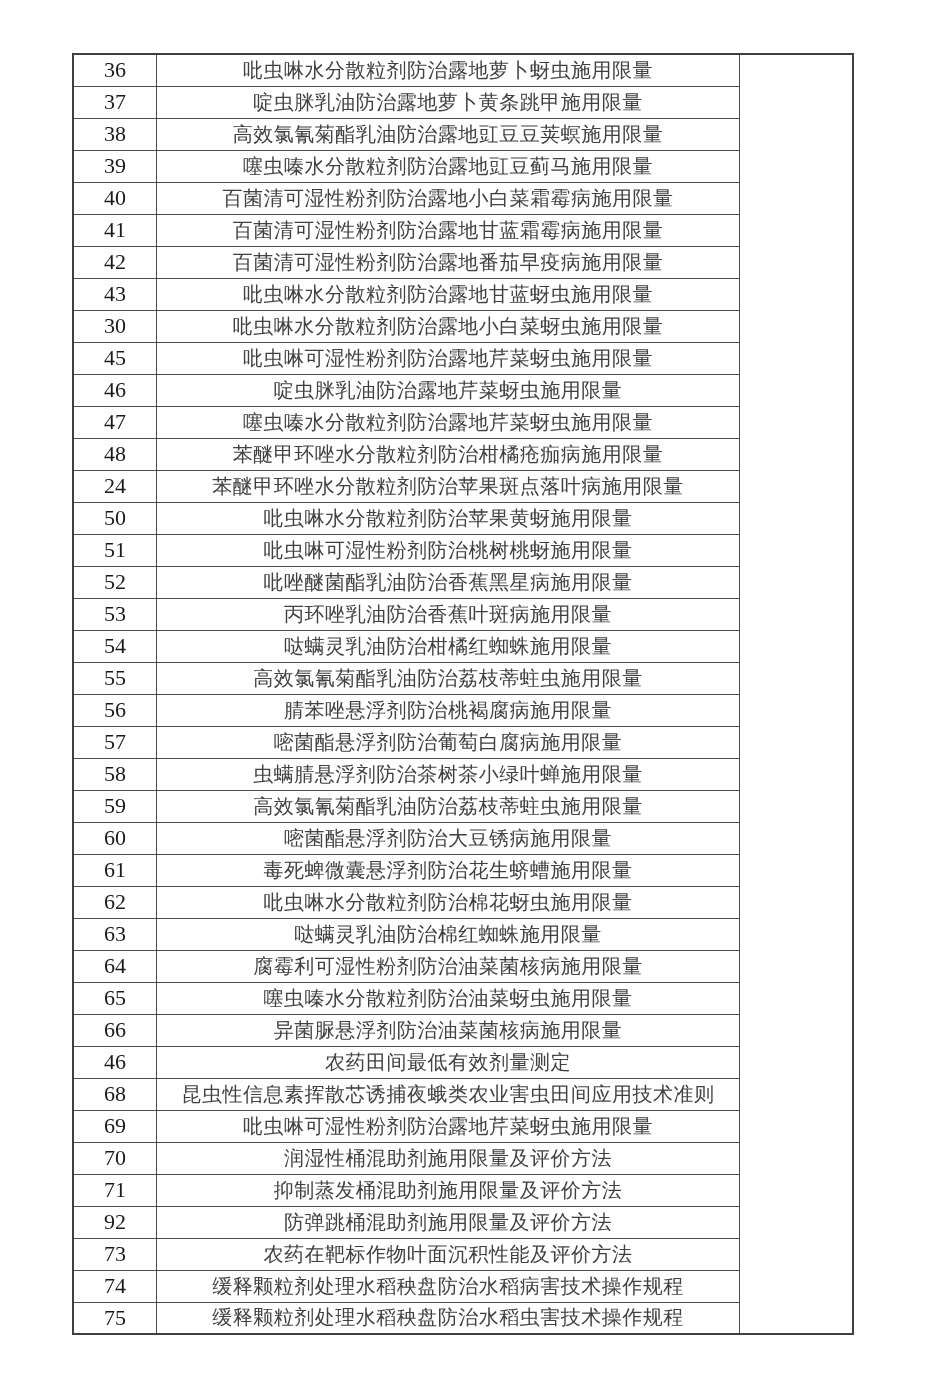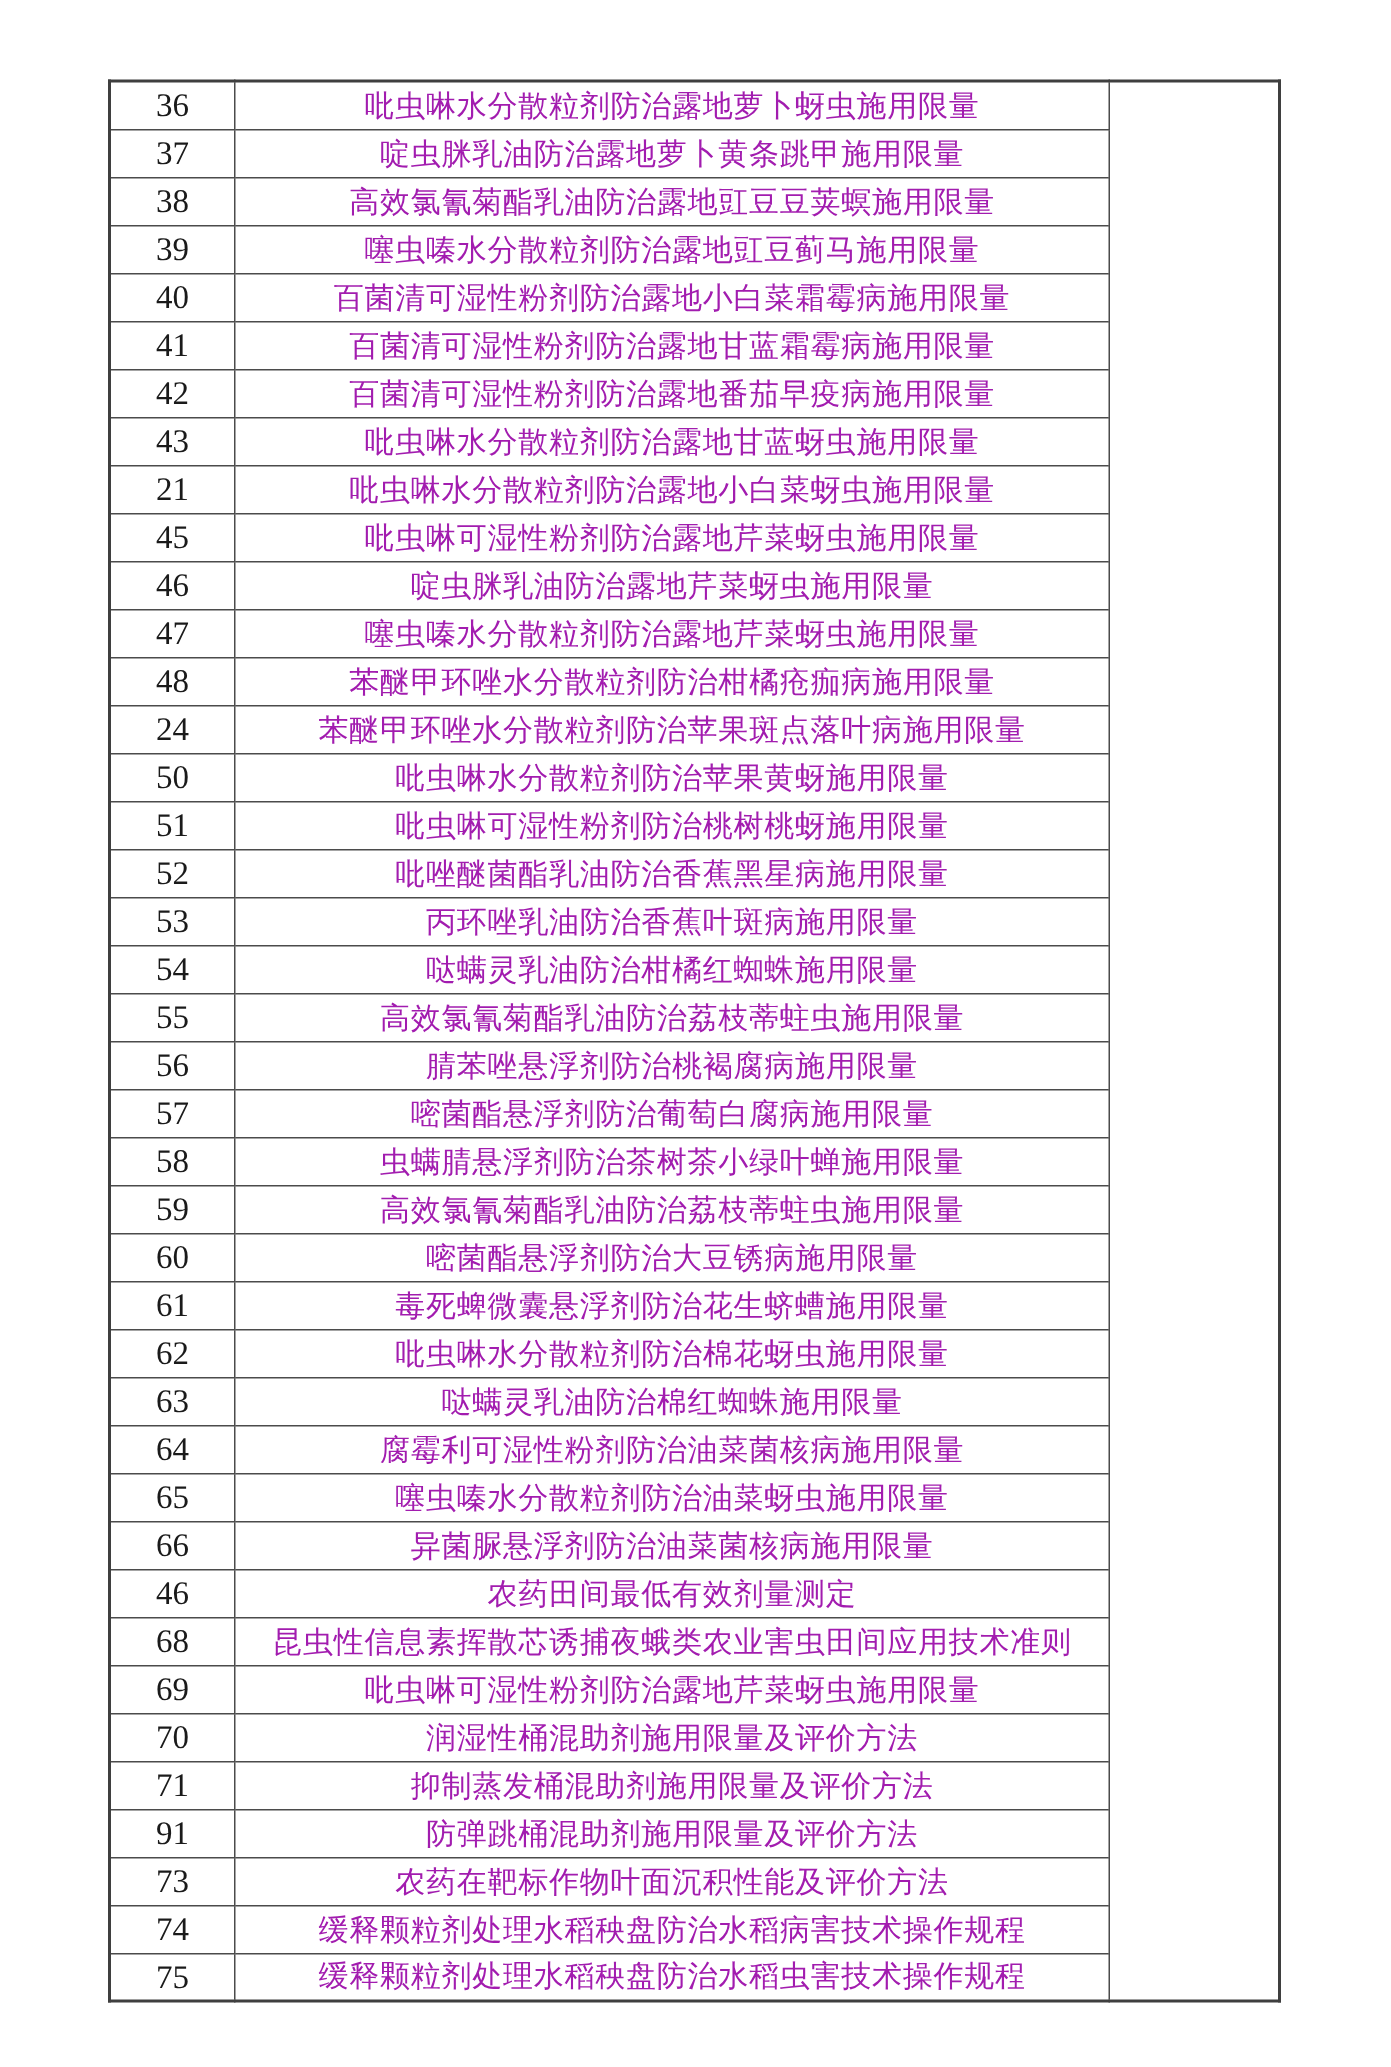--- a/index.html
+++ b/index.html
@@ -40,21 +40,21 @@
     width: 82px;
     text-align: center;
     font-size: 22px;
     color: #1a1a1a;
   }
   td.title-cell {
     width: 582px;
     text-align: center;
     font-size: 20px;
     letter-spacing: 0.5px;
-    color: #a21caf;
+    color: #404040;
   }
   td.right-cell {
     width: 112px;
     background: #ffffff;
   }
 </style>
 </head>
 <body>
 
 <div class="table-wrap">
@@ -87,21 +87,21 @@
         </tr>
         <tr>
           <td class="num-cell">42</td>
           <td class="title-cell">百菌清可湿性粉剂防治露地番茄早疫病施用限量</td>
         </tr>
         <tr>
           <td class="num-cell">43</td>
           <td class="title-cell">吡虫啉水分散粒剂防治露地甘蓝蚜虫施用限量</td>
         </tr>
         <tr>
-          <td class="num-cell">21</td>
+          <td class="num-cell">30</td>
           <td class="title-cell">吡虫啉水分散粒剂防治露地小白菜蚜虫施用限量</td>
         </tr>
         <tr>
           <td class="num-cell">45</td>
           <td class="title-cell">吡虫啉可湿性粉剂防治露地芹菜蚜虫施用限量</td>
         </tr>
         <tr>
           <td class="num-cell">46</td>
           <td class="title-cell">啶虫脒乳油防治露地芹菜蚜虫施用限量</td>
         </tr>
@@ -199,21 +199,21 @@
         </tr>
         <tr>
           <td class="num-cell">70</td>
           <td class="title-cell">润湿性桶混助剂施用限量及评价方法</td>
         </tr>
         <tr>
           <td class="num-cell">71</td>
           <td class="title-cell">抑制蒸发桶混助剂施用限量及评价方法</td>
         </tr>
         <tr>
-          <td class="num-cell">91</td>
+          <td class="num-cell">92</td>
           <td class="title-cell">防弹跳桶混助剂施用限量及评价方法</td>
         </tr>
         <tr>
           <td class="num-cell">73</td>
           <td class="title-cell">农药在靶标作物叶面沉积性能及评价方法</td>
         </tr>
         <tr>
           <td class="num-cell">74</td>
           <td class="title-cell">缓释颗粒剂处理水稻秧盘防治水稻病害技术操作规程</td>
         </tr>

